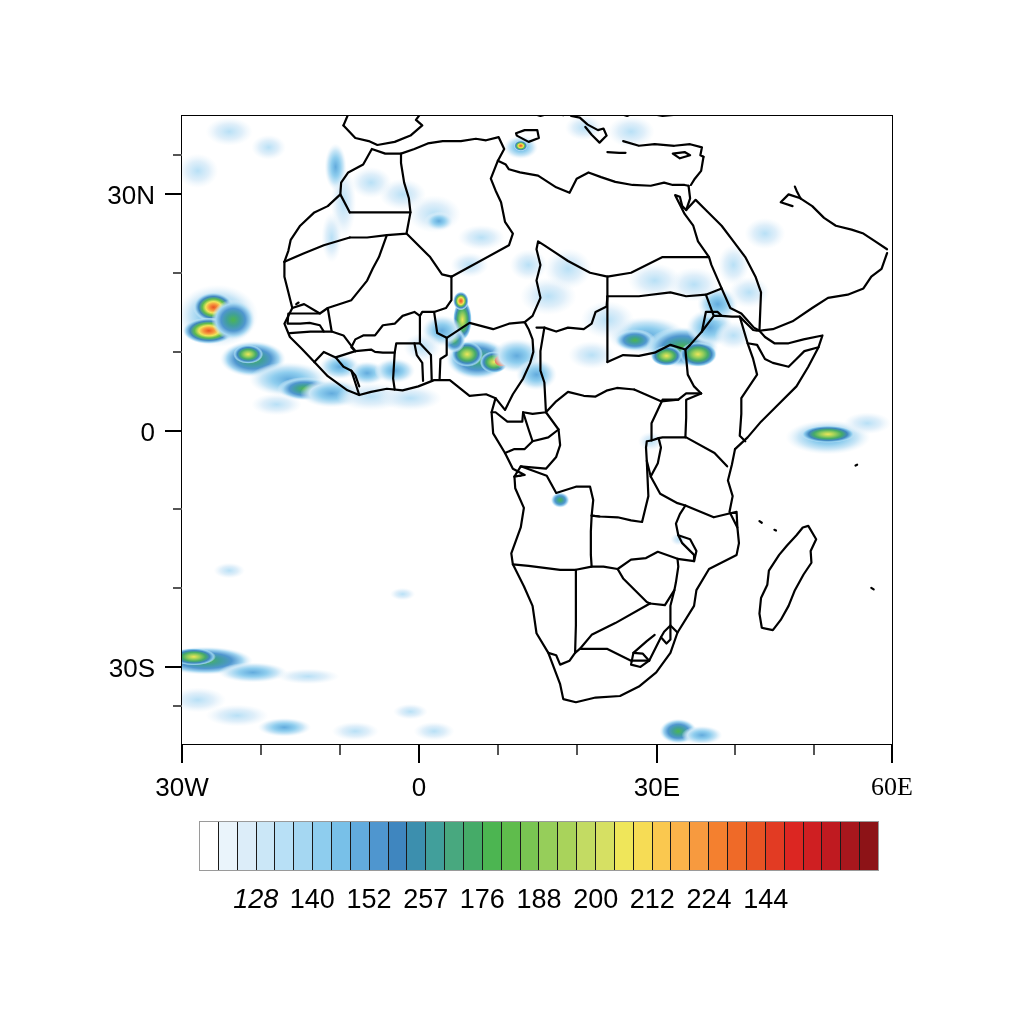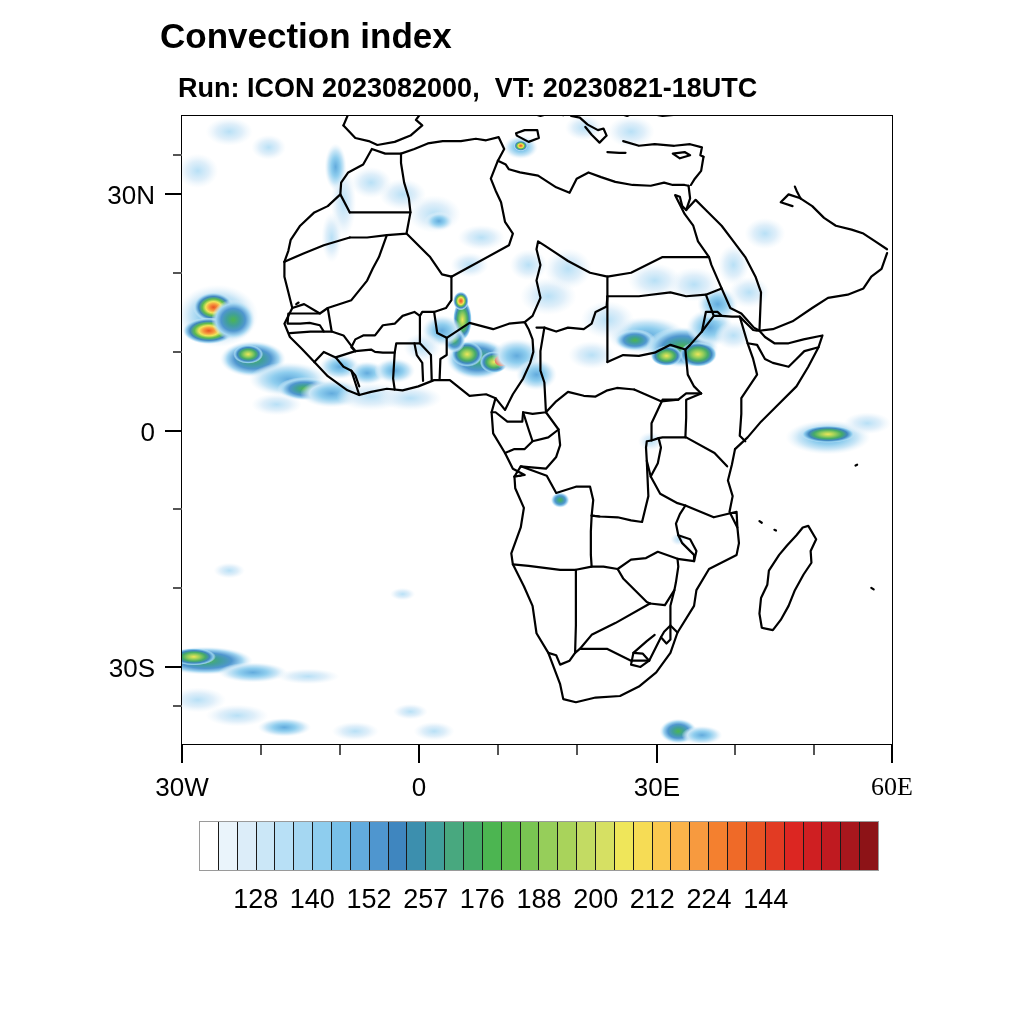--- a/index.html
+++ b/index.html
@@ -27,22 +27,20 @@
         display:flex;box-sizing:border-box;border:1px solid #9a9a9a;background:#fff;}
   #cbar .seg{flex:1 1 0;height:100%;border-right:1px solid #1a1a1a;box-sizing:border-box;}
   #cbar .seg:last-child{border-right:none;}
   .cblab{position:absolute;font-size:27px;color:#000;text-align:center;width:90px;top:884px;}
 </style>
 </head>
 <body>
 
 <div id="stage">
 
-  <div class="title">Convection index</div>
-  <div class="subtitle">Run: ICON 2023082000,  VT: 20230821-18UTC</div>
 
   <div id="mapframe">
     <svg id="mapsvg" width="709" height="627" viewBox="-30 -40 90 80" preserveAspectRatio="none">
       <g transform="translate(0,0) scale(1,-1)">
 
         <defs>
           <radialGradient id="gA" cx="50%" cy="50%" r="50%">
             <stop offset="0%" stop-color="#e85324" stop-opacity="1"></stop>
             <stop offset="22%" stop-color="#f79a3f" stop-opacity="1"></stop>
             <stop offset="38%" stop-color="#efe65a" stop-opacity="1"></stop>
@@ -424,21 +422,21 @@
       <div class="seg" style="background: rgb(239, 106, 40);"></div>
       <div class="seg" style="background: rgb(232, 83, 36);"></div>
       <div class="seg" style="background: rgb(226, 59, 35);"></div>
       <div class="seg" style="background: rgb(220, 38, 34);"></div>
       <div class="seg" style="background: rgb(207, 31, 34);"></div>
       <div class="seg" style="background: rgb(191, 26, 32);"></div>
       <div class="seg" style="background: rgb(168, 23, 29);"></div>
       <div class="seg" style="background: rgb(141, 19, 23);"></div>
     </div>
   <div id="cbar-labels">
-      <div class="cblab" style="left: 210.667px;">128</div>
+      <div class="cblab" style="left: 210.667px; font-style: italic;">128</div>
       <div class="cblab" style="left: 267.333px;">140</div>
       <div class="cblab" style="left: 324px;">152</div>
       <div class="cblab" style="left: 380.667px;">257</div>
       <div class="cblab" style="left: 437.333px; text-align: center;">176</div>
       <div class="cblab" style="left: 494px;">188</div>
       <div class="cblab" style="left: 550.667px;">200</div>
       <div class="cblab" style="left: 607.333px;">212</div>
       <div class="cblab" style="left: 664px;">224</div>
       <div class="cblab" style="left: 720.667px;">144</div>
     </div>

